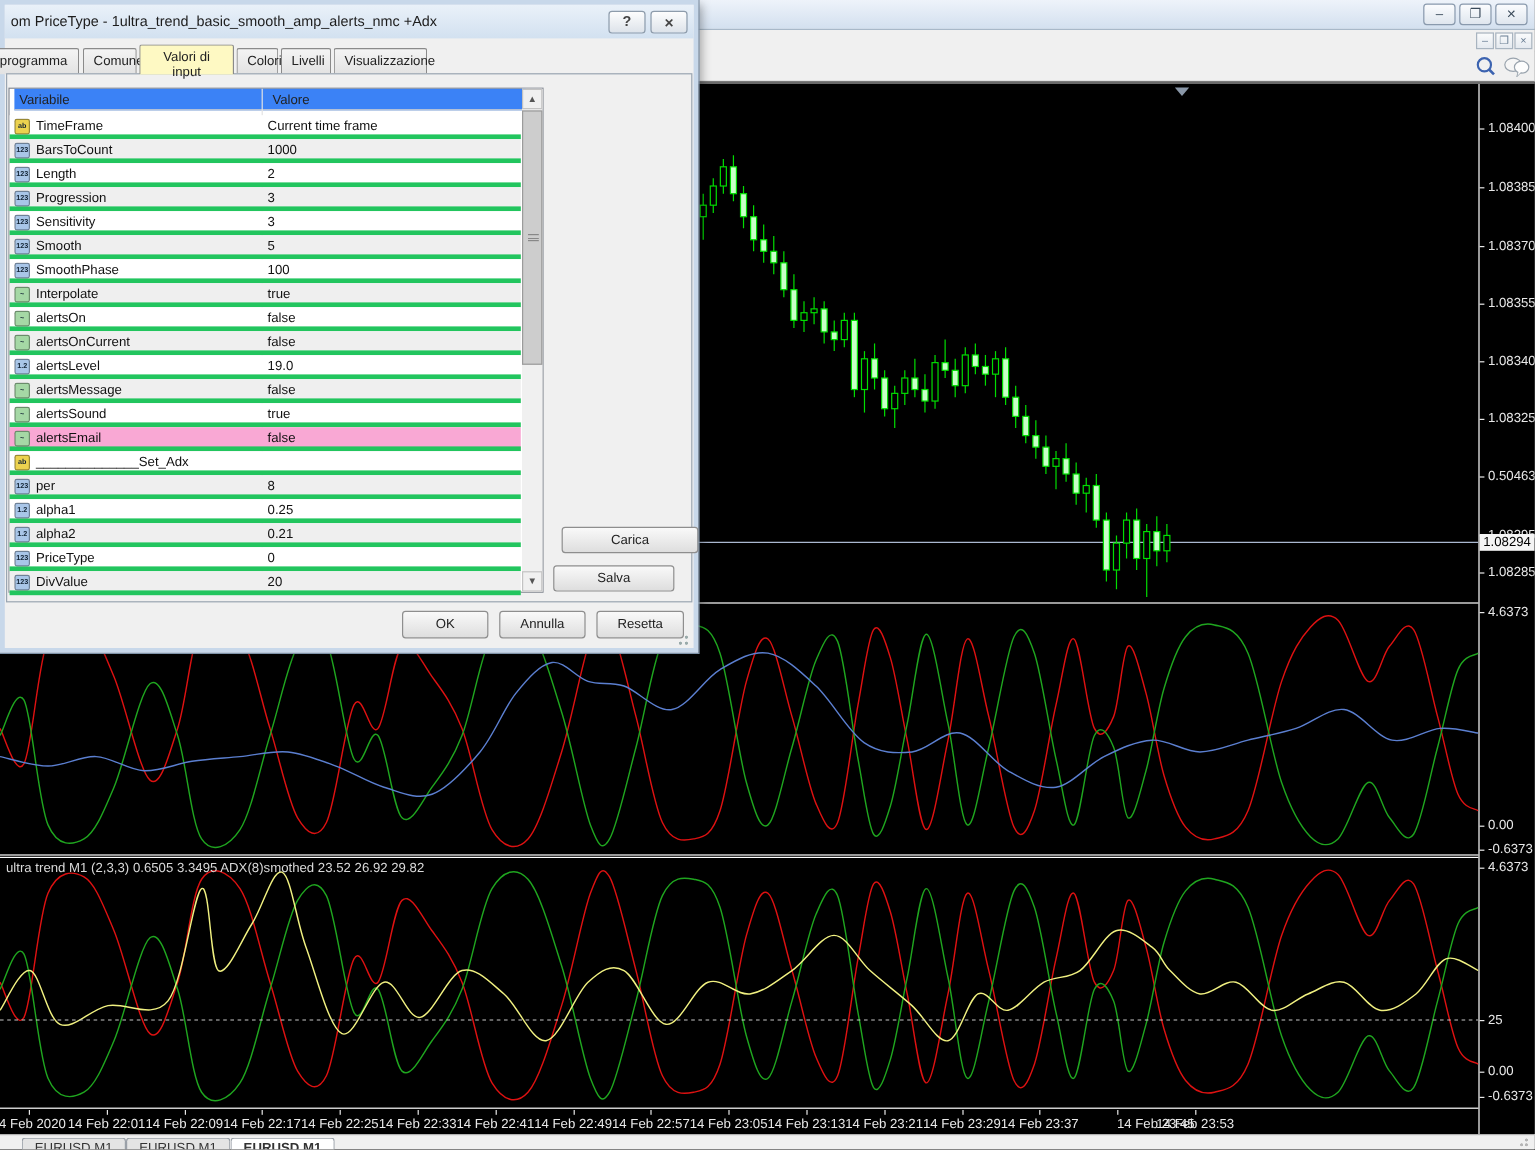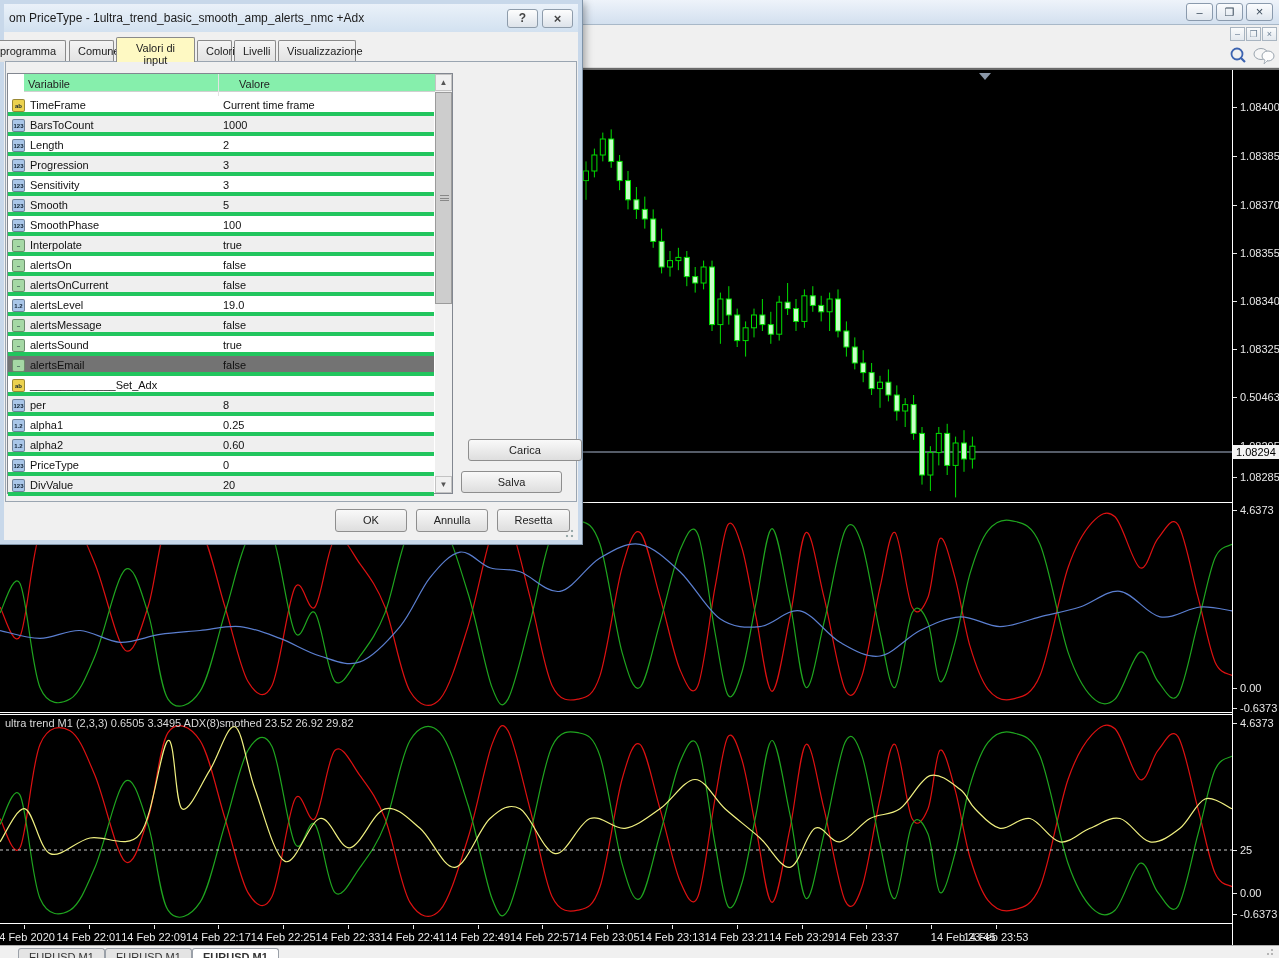--- a/index.html
+++ b/index.html
@@ -48,21 +48,21 @@
     background:linear-gradient(#eaf1f9,#d2e1f0);}
   #dlg-title{position:absolute;left:5px;top:7px;font-size:12px;color:#1c1c1c;white-space:nowrap;}
   .dlgbtn{position:absolute;top:5px;width:31px;height:19px;border:1px solid #8e9cab;border-radius:3px;
     background:linear-gradient(#fdfdfd,#dde3ea);color:#444;font-size:12px;line-height:17px;text-align:center;font-weight:bold;}
   #tabstrip{position:absolute;left:0;top:33px;width:574px;height:25px;}
   .dtab{position:absolute;bottom:0;height:22px;padding:4px 8px 0 8px;font-size:11px;color:#222;
     background:linear-gradient(#f4f4f4,#e2e2e2);border:1px solid #8a8a8a;border-bottom:none;border-radius:2px 2px 0 0;}
   .dtab.active{height:25px;background:#fef9c3;z-index:2;}
   #tabpage{position:absolute;left:1px;top:57px;width:572px;height:441px;background:#f0f0f0;border:1px solid #9aa5b1;}
   #tablepanel{position:absolute;left:1px;top:11px;width:446px;height:421px;background:#fff;border:1px solid #828790;}
-  #thead{position:absolute;left:16px;top:0;width:426px;height:18px;background:#86efac;border-bottom:1px solid #d0d0d0;}
+  #thead{position:absolute;left:4px;top:0;width:426px;height:18px;background:#3b82f6;border-bottom:1px solid #d0d0d0;}
   .hcell{position:absolute;top:4px;font-size:11px;color:#222;}
   #vdiv{position:absolute;left:210px;top:0;width:1px;height:419px;background:#e3e3e3;}
   .trow{position:absolute;left:0;width:426px;height:20px;border-bottom:4px solid #22c55e;font-size:11px;color:#111;}
   .trow .nm{position:absolute;left:22px;top:3px;white-space:nowrap;}
   .trow .vl{position:absolute;left:215px;top:3px;white-space:nowrap;}
   .ticon{position:absolute;left:4px;top:3px;width:13px;height:13px;border-radius:2px;border:1px solid rgba(0,0,0,.35);
     font-size:6px;line-height:12px;text-align:center;color:#123;font-weight:bold;}
   .ticon.int{background:#a9c6e8;}
   .ticon.double{background:#a9c6e8;}
   .ticon.bool{background:#a5d8a5;}
@@ -392,21 +392,21 @@
             <div class="trow" style="top: 242px; background: rgb(239, 239, 239);">
               <div class="ticon bool" style="">~</div>
               <div class="nm" style="">alertsMessage</div>
               <div class="vl" style="">false</div>
             </div>
             <div class="trow" style="top: 262px; background: rgb(255, 255, 255);">
               <div class="ticon bool" style="">~</div>
               <div class="nm" style="">alertsSound</div>
               <div class="vl" style="">true</div>
             </div>
-            <div class="trow" style="top: 282px; background: #737373;">
+            <div class="trow" style="top: 282px; background: #f9a8d4;">
               <div class="ticon bool" style="">~</div>
               <div class="nm" style="">alertsEmail</div>
               <div class="vl" style="">false</div>
             </div>
             <div class="trow" style="top: 302px; background: rgb(255, 255, 255);">
               <div class="ticon enum" style="">ab</div>
               <div class="nm" style="">______________Set_Adx</div>
               <div class="vl" style=""></div>
             </div>
             <div class="trow" style="top: 322px; background: rgb(239, 239, 239);">
@@ -415,21 +415,21 @@
               <div class="vl" style="">8</div>
             </div>
             <div class="trow" style="top: 342px; background: rgb(255, 255, 255);">
               <div class="ticon double" style="">1.2</div>
               <div class="nm" style="">alpha1</div>
               <div class="vl" style="">0.25</div>
             </div>
             <div class="trow" style="top: 362px; background: rgb(239, 239, 239);">
               <div class="ticon double" style="">1.2</div>
               <div class="nm" style="">alpha2</div>
-              <div class="vl" style="">0.60</div>
+              <div class="vl" style="">0.21</div>
             </div>
             <div class="trow" style="top: 382px; background: rgb(255, 255, 255);">
               <div class="ticon int" style="">123</div>
               <div class="nm" style="">PriceType</div>
               <div class="vl" style="">0</div>
             </div>
             <div class="trow" style="top: 402px; background: rgb(239, 239, 239);">
               <div class="ticon int" style="">123</div>
               <div class="nm" style="">DivValue</div>
               <div class="vl" style="">20</div>

